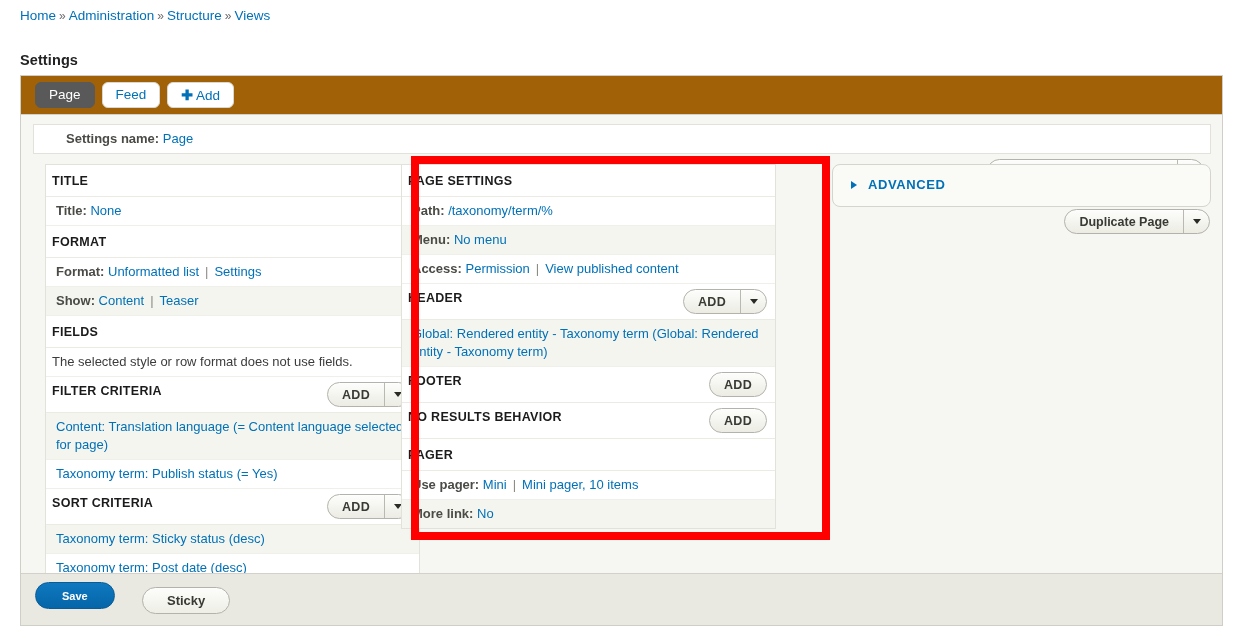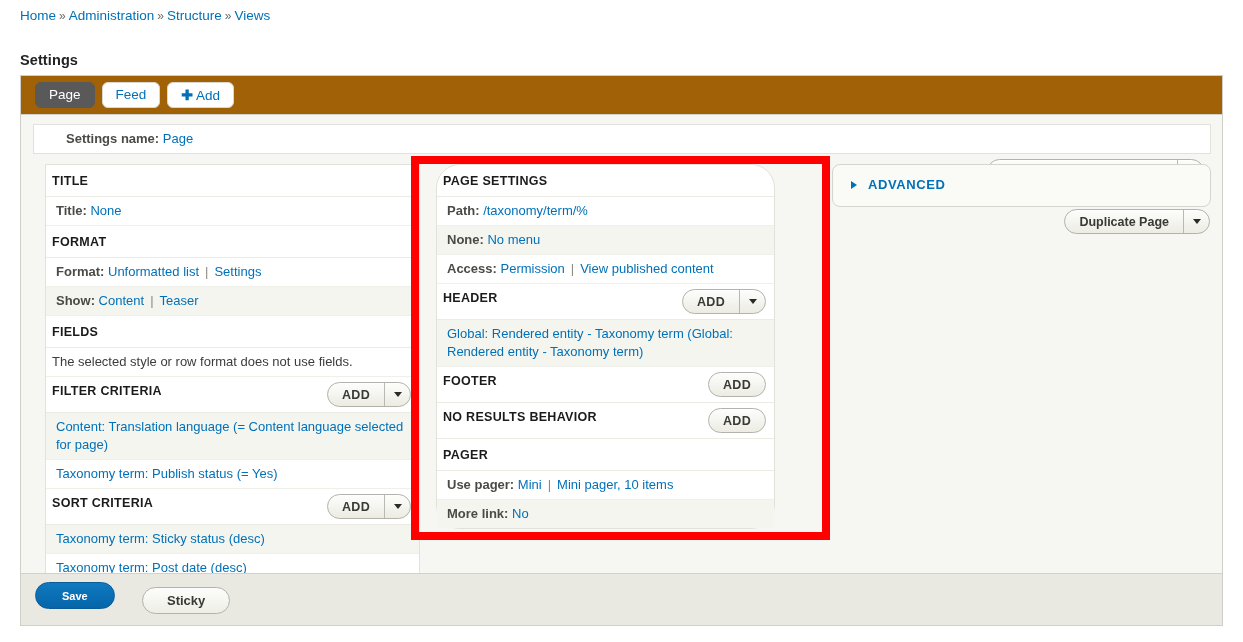--- a/index.html
+++ b/index.html
@@ -110,21 +110,21 @@
   #display-name-row .dn-label { font-weight: bold; color: #4a4a46; }
   #duplicate-page { position: absolute; right: 12px; top: 133px; }
 
   
   .col {
     position: absolute; top: 88px;
     background: #ffffff;
     border: 1px solid #e2e2da;
   }
   #col-left   { left: 12px;  width: 375px; margin-left: 12px; }
-  #col-mid    { left: 415px; width: 339px; border-radius: 24px; }
+  #col-mid    { left: 380px; width: 375px; }
   #col-right  { left: 811px; width: 379px; background: transparent; border: none; }
 
   .sec-head {
     position: relative;
     padding: 9px 10px 8px 6px;
     font-size: 12.5px; font-weight: bold;
     color: #1b1b1b; text-transform: uppercase;
     letter-spacing: .3px;
     border-bottom: 1px solid #ebebe3;
   }
@@ -258,21 +258,21 @@
             <span class="db-toggle">
               <span class="caret"></span>
             </span>
           </span></span></div>
       <div class="row zebra"><span class="lnk">Taxonomy term: Sticky status (desc)</span></div>
       <div class="row"><span class="lnk">Taxonomy term: Post date (desc)</span></div>
     </div>
   <div class="col" id="col-mid">
       <div class="sec-head"><span>PAGE SETTINGS</span></div>
       <div class="row"><span class="rlabel">Path: </span><span class="lnk">/taxonomy/term/%</span></div>
-      <div class="row zebra"><span class="rlabel">None: </span><span class="lnk">No menu</span></div>
+      <div class="row zebra"><span class="rlabel">Menu: </span><span class="lnk">No menu</span></div>
       <div class="row"><span class="rlabel">Access: </span><span class="lnk">Permission</span><span class="pipe">|</span><span class="lnk">View published content</span></div>
       <div class="sec-head tall"><span>HEADER</span><span class="head-btn"><span class="dropbutton">
             <span class="db-main">Add</span>
             <span class="db-toggle">
               <span class="caret"></span>
             </span>
           </span></span></div>
       <div class="row zebra"><span class="lnk">Global: Rendered entity - Taxonomy term (Global: Rendered entity - Taxonomy term)</span></div>
       <div class="sec-head tall"><span>FOOTER</span><span class="head-btn"><span class="btn-single">Add</span></span></div>
       <div class="sec-head tall"><span>NO RESULTS BEHAVIOR</span><span class="head-btn"><span class="btn-single">Add</span></span></div>

